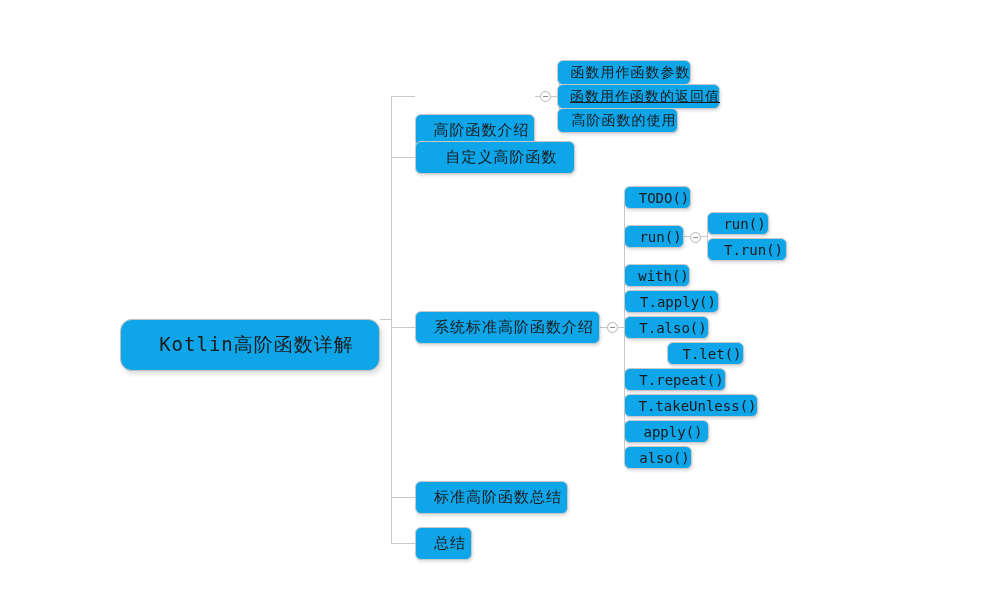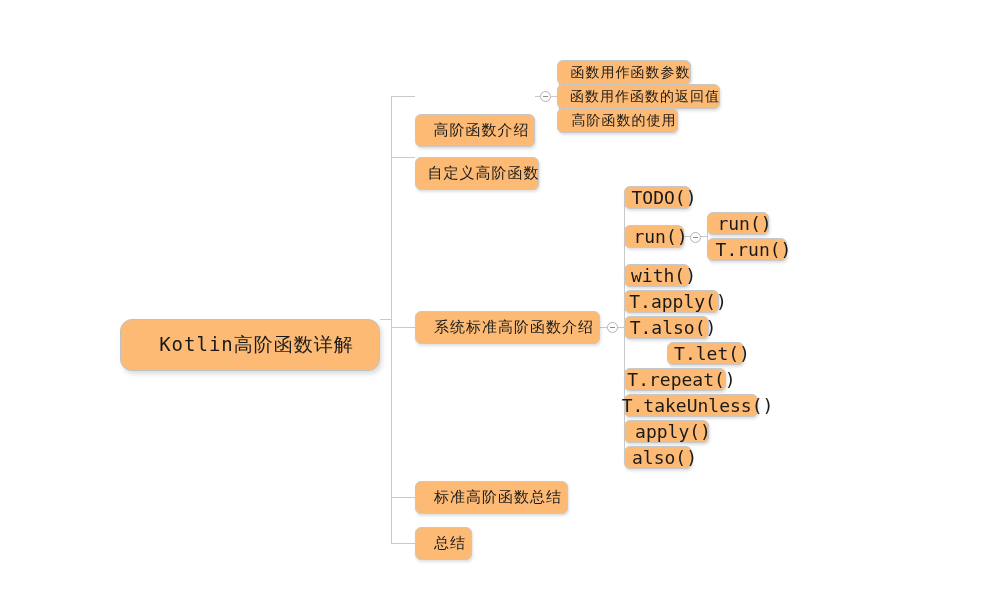--- a/index.html
+++ b/index.html
@@ -24,21 +24,21 @@
     position: absolute;
     left: 0;
     top: 0;
     width: 1003px;
     height: 616px;
     pointer-events: none;
   }
   .node {
     position: absolute;
     box-sizing: border-box;
-    background: #fdba74;
+    background: #0ea5e9;
     border: 1px solid #c8c8c8;
     border-radius: 6px;
     box-shadow: 1px 2px 3px rgba(0,0,0,0.13);
     display: flex;
     align-items: center;
     justify-content: center;
     white-space: nowrap;
     color: #1a1a1a;
     padding-left: 13px;
   }
@@ -53,21 +53,21 @@
   .node.cn {
     font-family: "DejaVu Sans", sans-serif;
     font-size: 14px;
     letter-spacing: 1px;
   }
   .node.cn.lvl1 {
     font-size: 15px;
   }
   .node.code {
     font-family: "DejaVu Sans Mono", monospace;
-    font-size: 18px;
+    font-size: 14px;
     letter-spacing: 0px;
   }
   .toggle {
     position: absolute;
     width: 11px;
     height: 11px;
     box-sizing: border-box;
     border: 1px solid #b5b5b5;
     border-radius: 50%;
     background: #fdfdfd;
@@ -115,23 +115,23 @@
       <line x1="624" y1="431.5" x2="624" y2="431.5" stroke="#c9c9c9" stroke-width="1" shape-rendering="crispEdges"></line>
       <line x1="624" y1="457.5" x2="624" y2="457.5" stroke="#c9c9c9" stroke-width="1" shape-rendering="crispEdges"></line>
       <line x1="391" y1="497.5" x2="415" y2="497.5" stroke="#c9c9c9" stroke-width="1" shape-rendering="crispEdges"></line>
       <line x1="391" y1="543.5" x2="415" y2="543.5" stroke="#c9c9c9" stroke-width="1" shape-rendering="crispEdges"></line>
     </svg>
   <div id="node-layer">
       <div class="node root" style="left: 120px; top: 293px; width: 260px; height: 52px; margin-top: 26px;">Kotlin高阶函数详解</div>
       <div class="node cn lvl1" style="left: 415px; top: 80px; width: 120px; height: 33px; margin-top: 34px;">高阶函数介绍</div>
       <div class="toggle" style="left: 540px; top: 91px;"></div>
       <div class="node cn" style="left: 557px; top: 60px; width: 134px; height: 25px;">函数用作函数参数</div>
-      <div class="node cn" style="left: 557px; top: 84px; width: 163px; height: 25px;">函数用作函数的返回值</div>
+      <div class="node cn" style="left: 557px; top: 84px; width: 163px; height: 25px; text-decoration: underline;">函数用作函数的返回值</div>
       <div class="node cn" style="left: 557px; top: 108px; width: 121px; height: 25px;">高阶函数的使用</div>
-      <div class="node cn lvl1" style="left: 415px; top: 141px; width: 124px; height: 33px; margin-top: 16px;">自定义高阶函数</div>
+      <div class="node cn lvl1" style="left: 415px; top: 141px; width: 160px; height: 33px;">自定义高阶函数</div>
       <div class="node cn lvl1" style="left: 415px; top: 311px; width: 185px; height: 33px;">系统标准高阶函数介绍</div>
       <div class="toggle" style="left: 607px; top: 322px;"></div>
       <div class="node code" style="left: 624px; top: 186px; width: 67px; height: 23px;">TODO()</div>
       <div class="node code" style="left: 624px; top: 225px; width: 60px; height: 23px;">run()</div>
       <div class="toggle" style="left: 690px; top: 232px;"></div>
       <div class="node code" style="left: 707px; top: 212px; width: 62px; height: 23px;">run()</div>
       <div class="node code" style="left: 707px; top: 238px; width: 80px; height: 23px;">T.run()</div>
       <div class="node code" style="left: 624px; top: 264px; width: 66px; height: 23px;">with()</div>
       <div class="node code" style="left: 624px; top: 290px; width: 95px; height: 23px;">T.apply()</div>
       <div class="node code" style="left: 624px; top: 316px; width: 85px; height: 23px;">T.also()</div>

